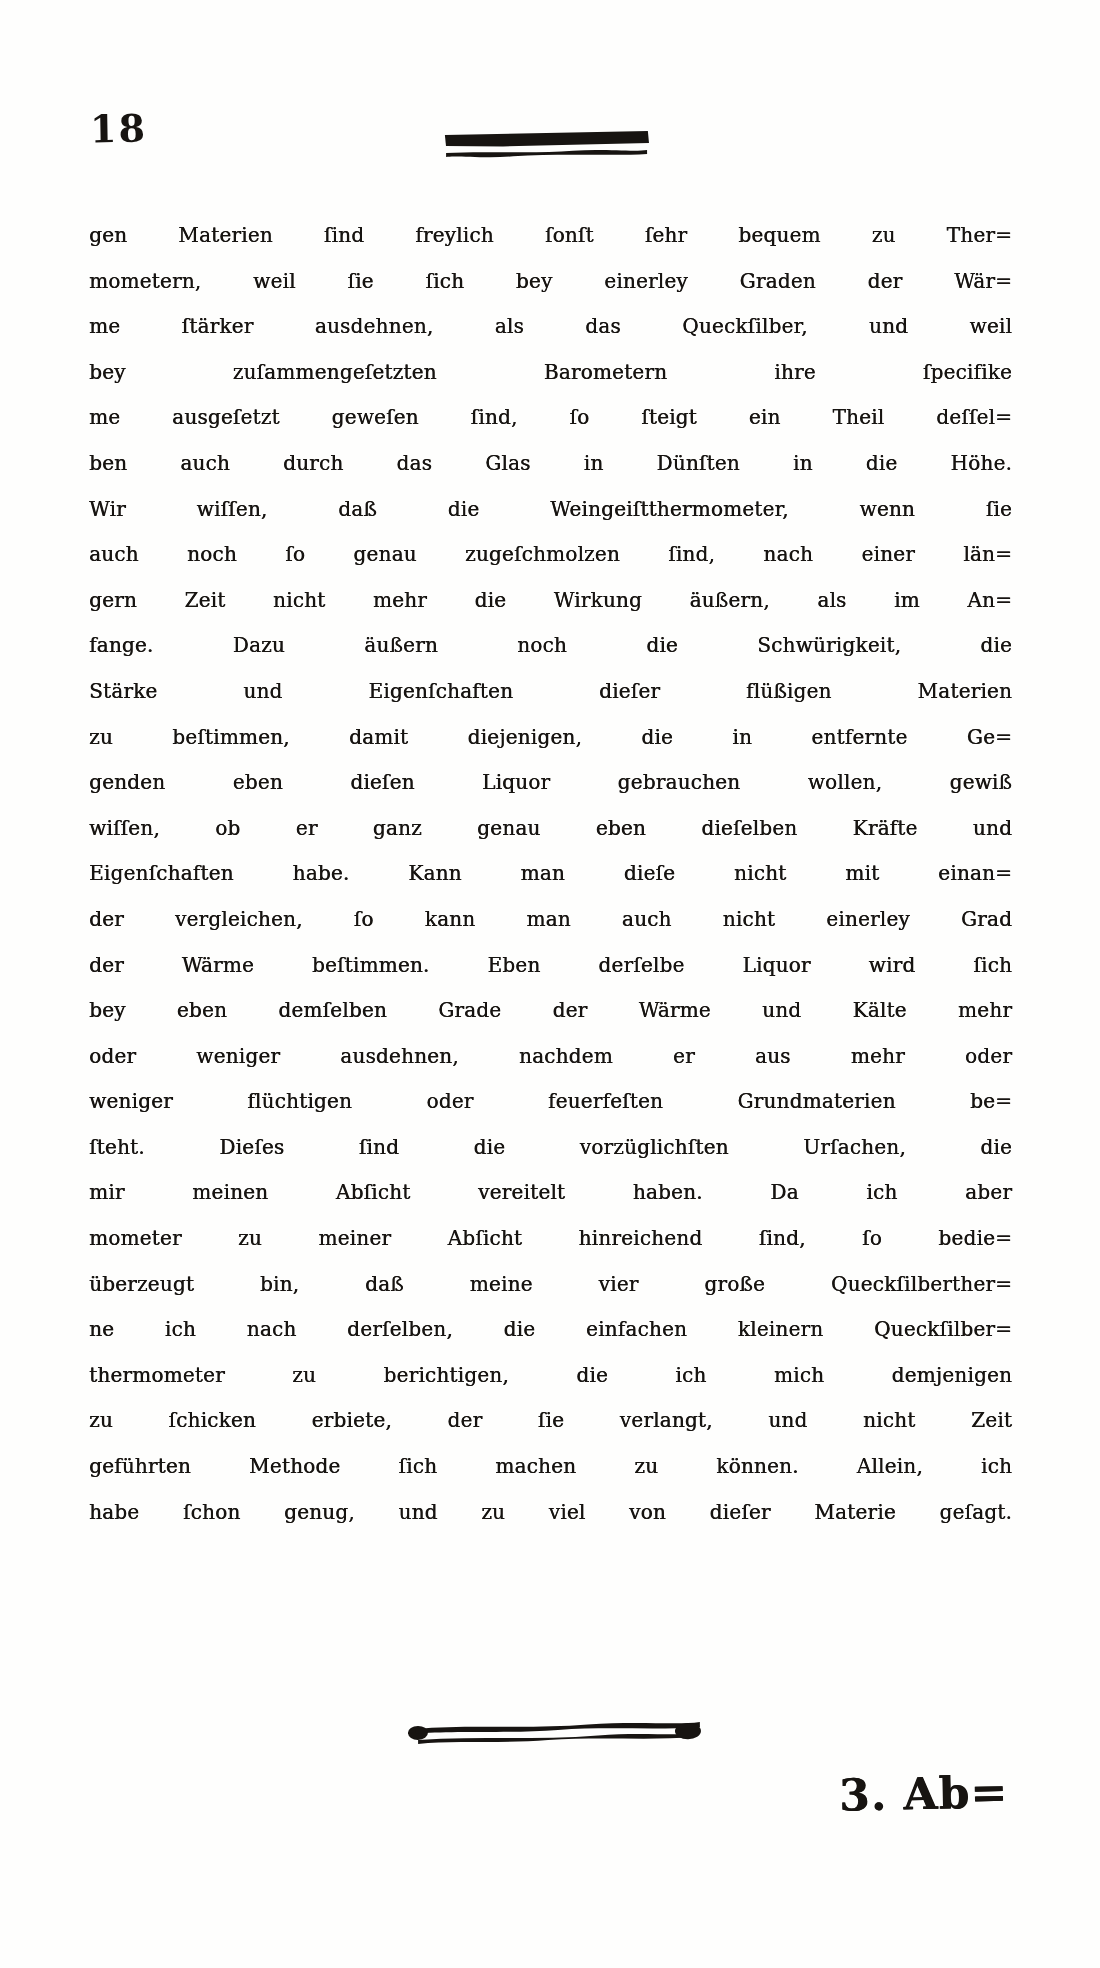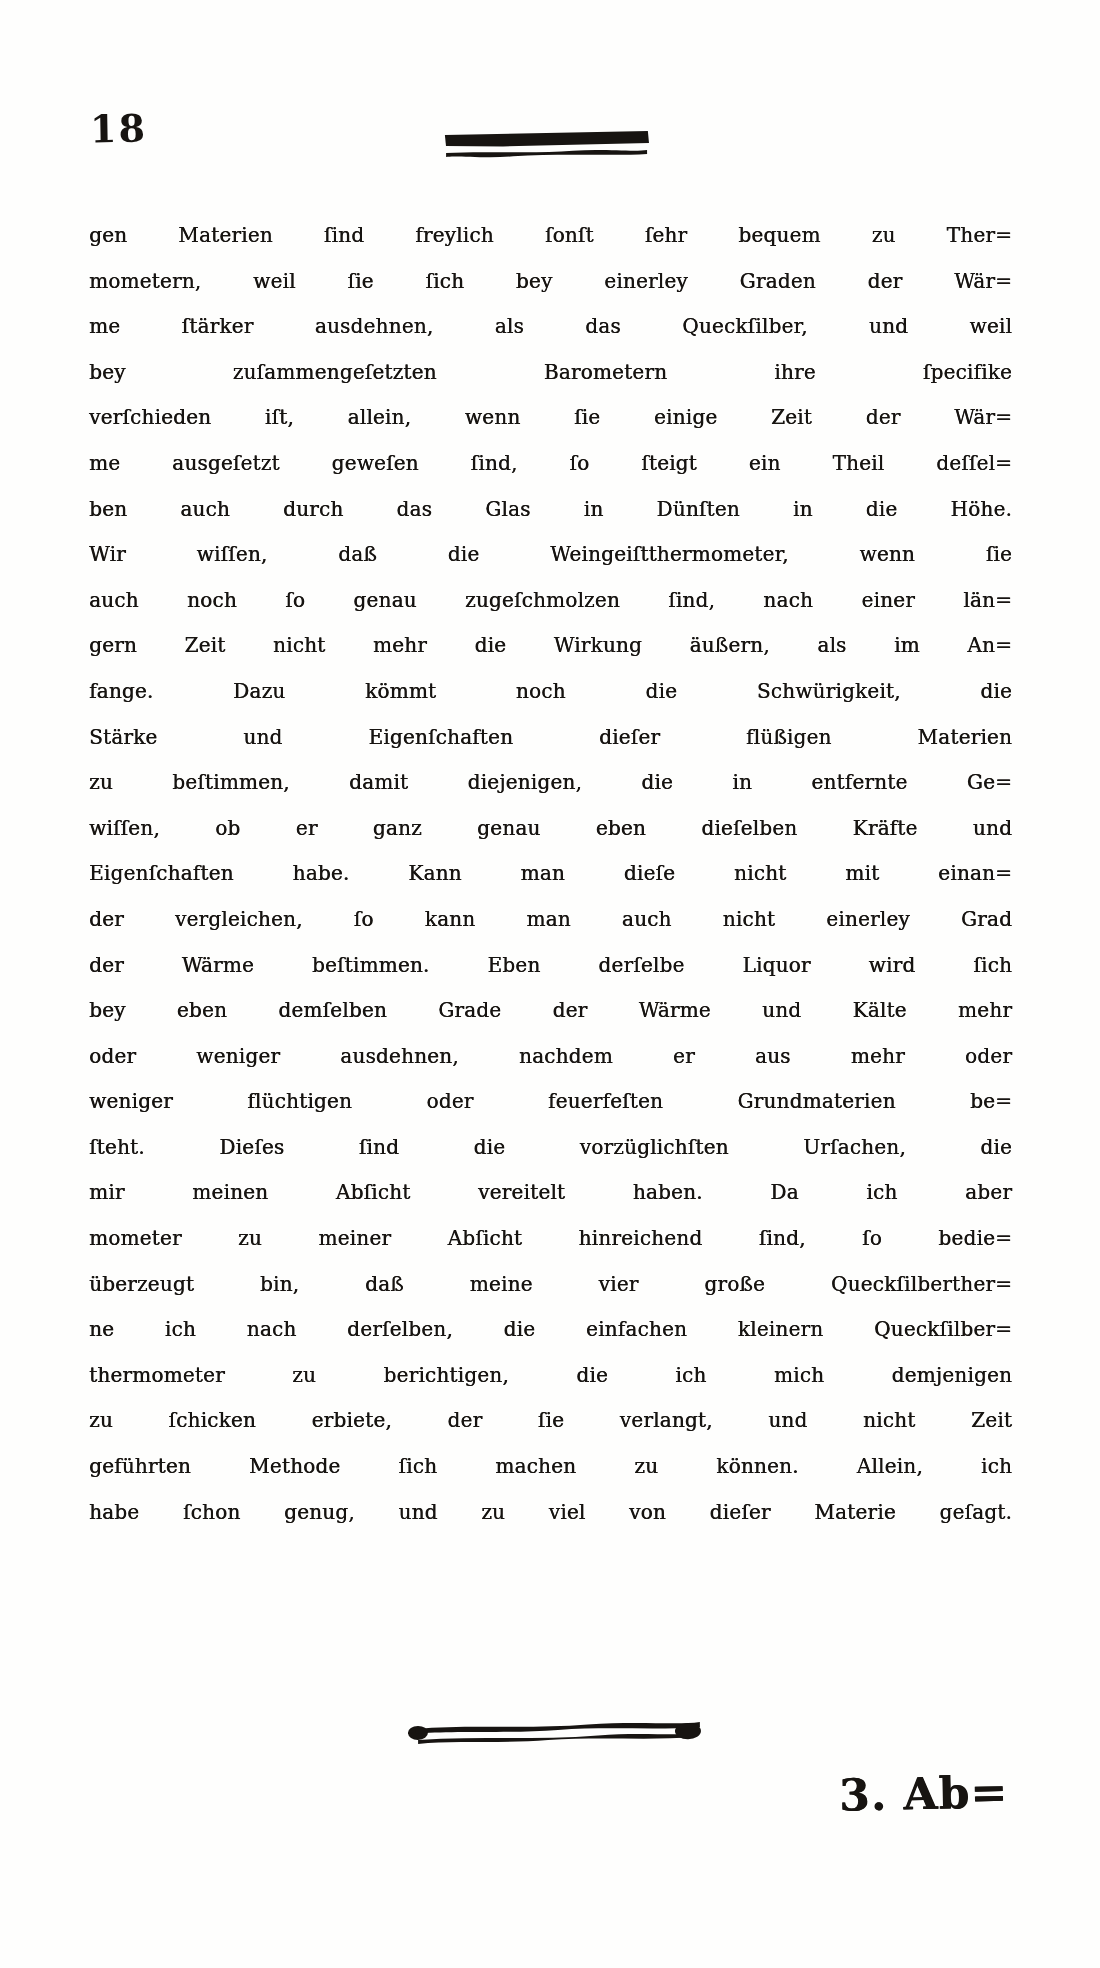--- a/index.html
+++ b/index.html
@@ -85,29 +85,29 @@
       <path d="M2,6 L205,4 L206,16 L60,18 L3,17 Z" fill="var(--ink)"></path>
       <path d="M3,24 C 40,22 90,26 130,23 C 160,21 190,25 204,23 L204,27 C 170,29 120,25 70,28 C 40,30 10,26 3,28 Z" fill="var(--ink)"></path>
     </g>
   </svg>
 
   <div class="body-text">
       <div class="line">gen Materien ſind freylich ſonſt ſehr bequem zu Ther=</div>
       <div class="line">mometern, weil ſie ſich bey einerley Graden der Wär=</div>
       <div class="line">me ſtärker ausdehnen, als das Queckſilber, und weil</div>
       <div class="line">bey zuſammengeſetzten Barometern ihre ſpecifike</div>
-      <div class="line">verſchieden iſt, allein, wenn ſie einige Zeit der Wär=</div>
       <div class="line">me ausgeſetzt geweſen ſind, ſo ſteigt ein Theil deſſel=</div>
       <div class="line">ben auch durch das Glas in Dünſten in die Höhe.</div>
       <div class="line">Wir wiſſen, daß die Weingeiſtthermometer, wenn ſie</div>
       <div class="line">auch noch ſo genau zugeſchmolzen ſind, nach einer län=</div>
       <div class="line">gern Zeit nicht mehr die Wirkung äußern, als im An=</div>
-      <div class="line">fange.  Dazu kömmt noch die Schwürigkeit, die</div>
+      <div class="line">fange.  Dazu äußern noch die Schwürigkeit, die</div>
       <div class="line">Stärke und Eigenſchaften dieſer flüßigen Materien</div>
       <div class="line">zu beſtimmen, damit diejenigen, die in entfernte Ge=</div>
+      <div class="line">genden eben dieſen Liquor gebrauchen wollen, gewiß</div>
       <div class="line">wiſſen, ob er ganz genau eben dieſelben Kräfte und</div>
       <div class="line">Eigenſchaften habe.  Kann man dieſe nicht mit einan=</div>
       <div class="line">der vergleichen, ſo kann man auch nicht einerley Grad</div>
       <div class="line">der Wärme beſtimmen.  Eben derſelbe Liquor wird ſich</div>
       <div class="line">bey eben demſelben Grade der Wärme und Kälte mehr</div>
       <div class="line">oder weniger ausdehnen, nachdem er aus mehr oder</div>
       <div class="line">weniger flüchtigen oder feuerfeſten Grundmaterien be=</div>
       <div class="line">ſteht.  Dieſes ſind die vorzüglichſten Urſachen, die</div>
       <div class="line">mir meinen Abſicht vereitelt haben.  Da ich aber</div>
       <div class="line">mometer zu meiner Abſicht hinreichend ſind, ſo bedie=</div>

